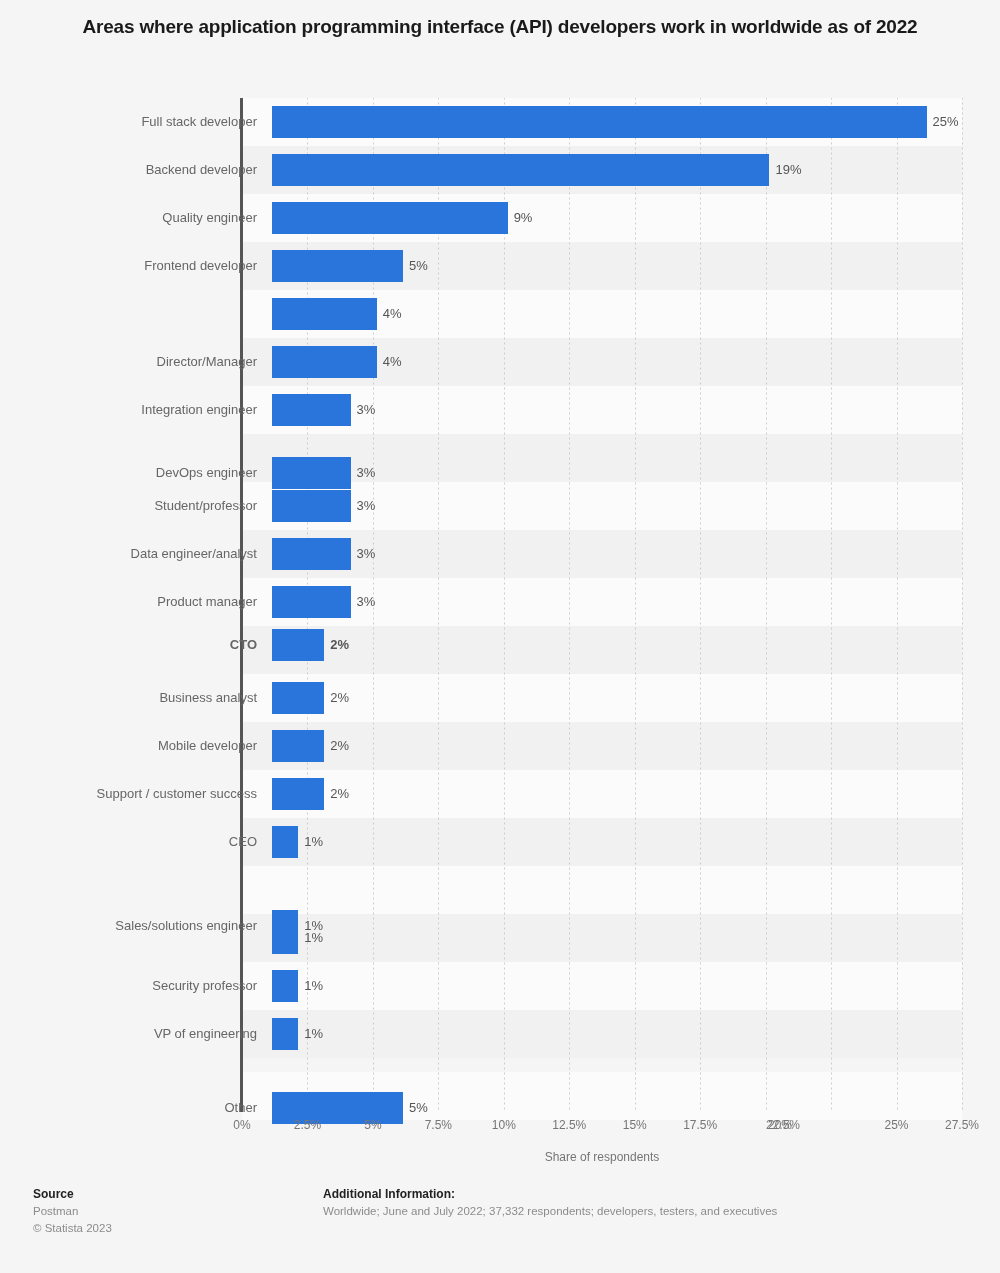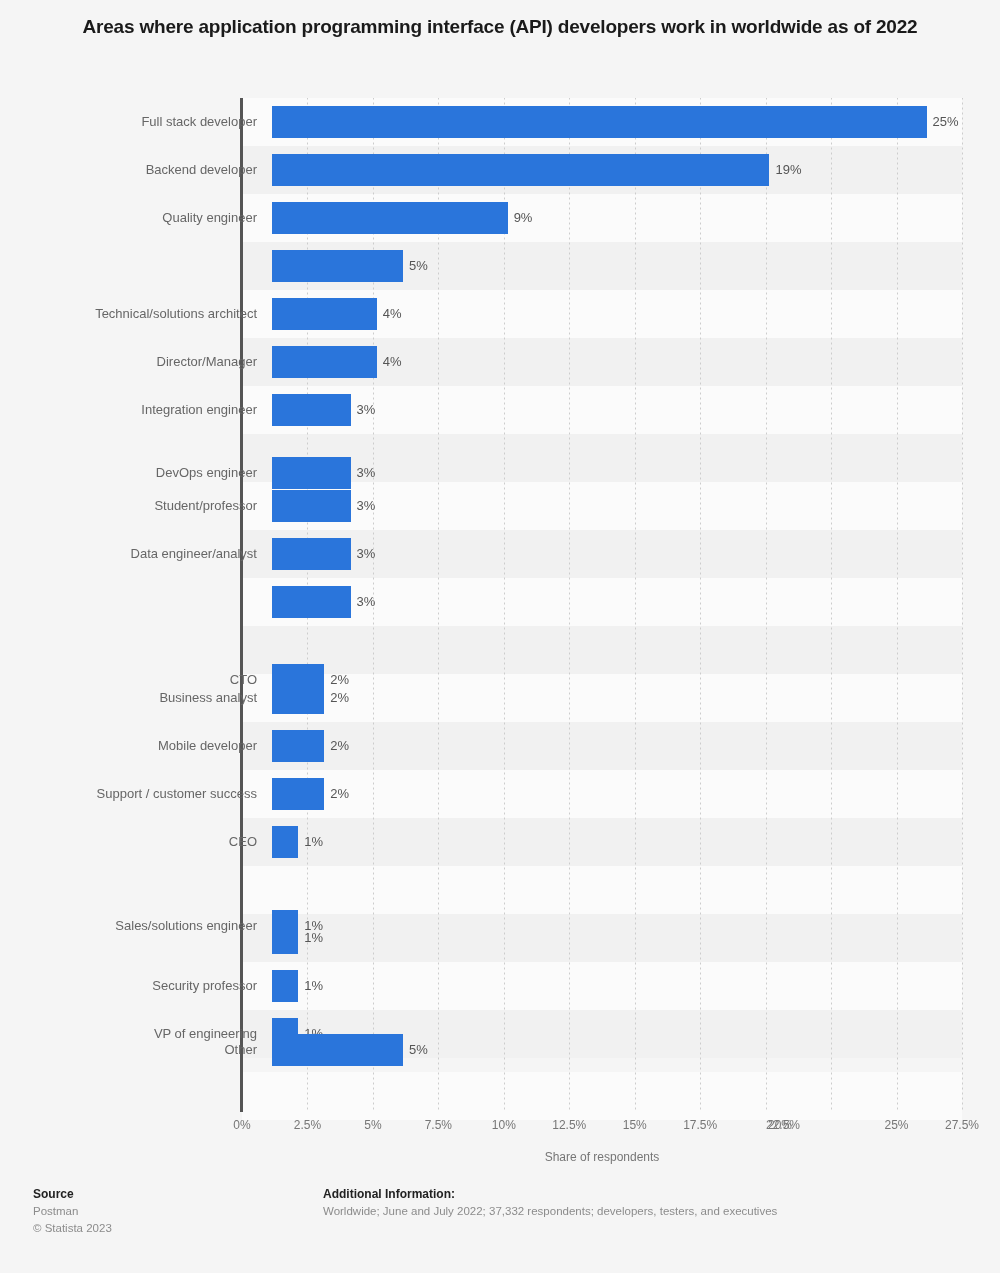--- a/index.html
+++ b/index.html
@@ -221,25 +221,25 @@
         <div class="cat-label">Backend developer</div>
         <div class="bar" style="width: 497.455px; background: rgb(42, 117, 219);"></div>
         <div class="bar-value" style="left: 746.455px;">19%</div>
       </div>
       <div class="row" style="top: 96px;">
         <div class="cat-label">Quality engineer</div>
         <div class="bar" style="width: 235.636px; background: rgb(42, 117, 219);"></div>
         <div class="bar-value" style="left: 484.636px;">9%</div>
       </div>
       <div class="row" style="top: 144px;">
+        <div class="cat-label">Frontend developer</div>
         <div class="bar" style="width: 130.909px; background: rgb(42, 117, 219);"></div>
         <div class="bar-value" style="left: 379.909px;">5%</div>
       </div>
       <div class="row" style="top: 192px;">
-        <div class="cat-label">Technical/solutions architect</div>
         <div class="bar" style="width: 104.727px; background: rgb(42, 117, 219);"></div>
         <div class="bar-value" style="left: 353.727px;">4%</div>
       </div>
       <div class="row" style="top: 240px;">
         <div class="cat-label">Director/Manager</div>
         <div class="bar" style="width: 104.727px; background: rgb(42, 117, 219);"></div>
         <div class="bar-value" style="left: 353.727px;">4%</div>
       </div>
       <div class="row" style="top: 288px;">
         <div class="cat-label">Integration engineer</div>
@@ -255,24 +255,25 @@
         <div class="cat-label">Student/professor</div>
         <div class="bar" style="width: 78.5455px; background: rgb(42, 117, 219);"></div>
         <div class="bar-value" style="left: 327.545px;">3%</div>
       </div>
       <div class="row" style="top: 432px;">
         <div class="cat-label">Data engineer/analyst</div>
         <div class="bar" style="width: 78.5455px; background: rgb(42, 117, 219);"></div>
         <div class="bar-value" style="left: 327.545px;">3%</div>
       </div>
       <div class="row" style="top: 480px;">
-        <div class="bar" style="width: 78.5455px; background: rgb(42, 117, 219);"></div>
-        <div class="bar-value" style="left: 327.545px;">3%</div>
-      </div>
-      <div class="row" style="top: 558px;">
+        <div class="cat-label">Product manager</div>
+        <div class="bar" style="width: 78.5455px; background: rgb(42, 117, 219);"></div>
+        <div class="bar-value" style="left: 327.545px;">3%</div>
+      </div>
+      <div class="row" style="top: 523px; font-weight: bold;">
         <div class="cat-label">CTO</div>
         <div class="bar" style="width: 52.3636px; background: rgb(42, 117, 219);"></div>
         <div class="bar-value" style="left: 301.364px;">2%</div>
       </div>
       <div class="row" style="top: 576px;">
         <div class="cat-label">Business analyst</div>
         <div class="bar" style="width: 52.3636px; background: rgb(42, 117, 219);"></div>
         <div class="bar-value" style="left: 301.364px;">2%</div>
       </div>
       <div class="row" style="top: 624px;">
@@ -302,21 +303,21 @@
       <div class="row" style="top: 864px;">
         <div class="cat-label">Security professor</div>
         <div class="bar" style="width: 26.1818px; background: rgb(42, 117, 219);"></div>
         <div class="bar-value" style="left: 275.182px;">1%</div>
       </div>
       <div class="row" style="top: 912px;">
         <div class="cat-label">VP of engineering</div>
         <div class="bar" style="width: 26.1818px; background: rgb(42, 117, 219);"></div>
         <div class="bar-value" style="left: 275.182px;">1%</div>
       </div>
-      <div class="row" style="top: 928px;">
+      <div class="row" style="top: 986px;">
         <div class="cat-label">Other</div>
         <div class="bar" style="width: 130.909px; background: rgb(42, 117, 219);"></div>
         <div class="bar-value" style="left: 379.909px;">5%</div>
       </div>
     </div>
 </div>
 
 <div class="xticks" id="xticks">
     <div class="xtick" style="left: 242px;">0%</div>
     <div class="xtick" style="left: 307.455px;">2.5%</div>

